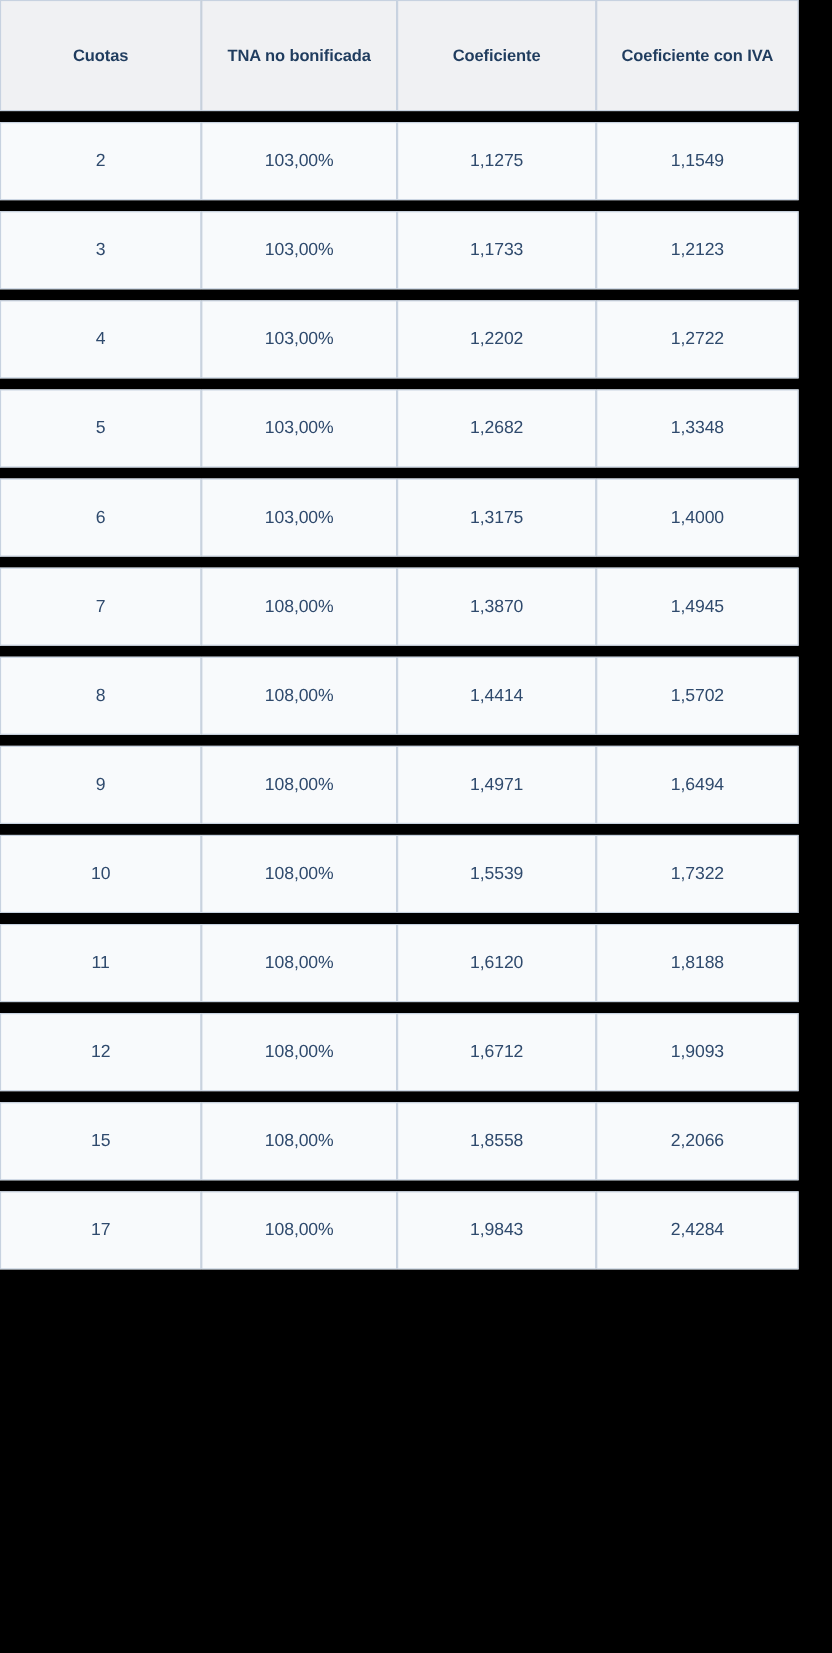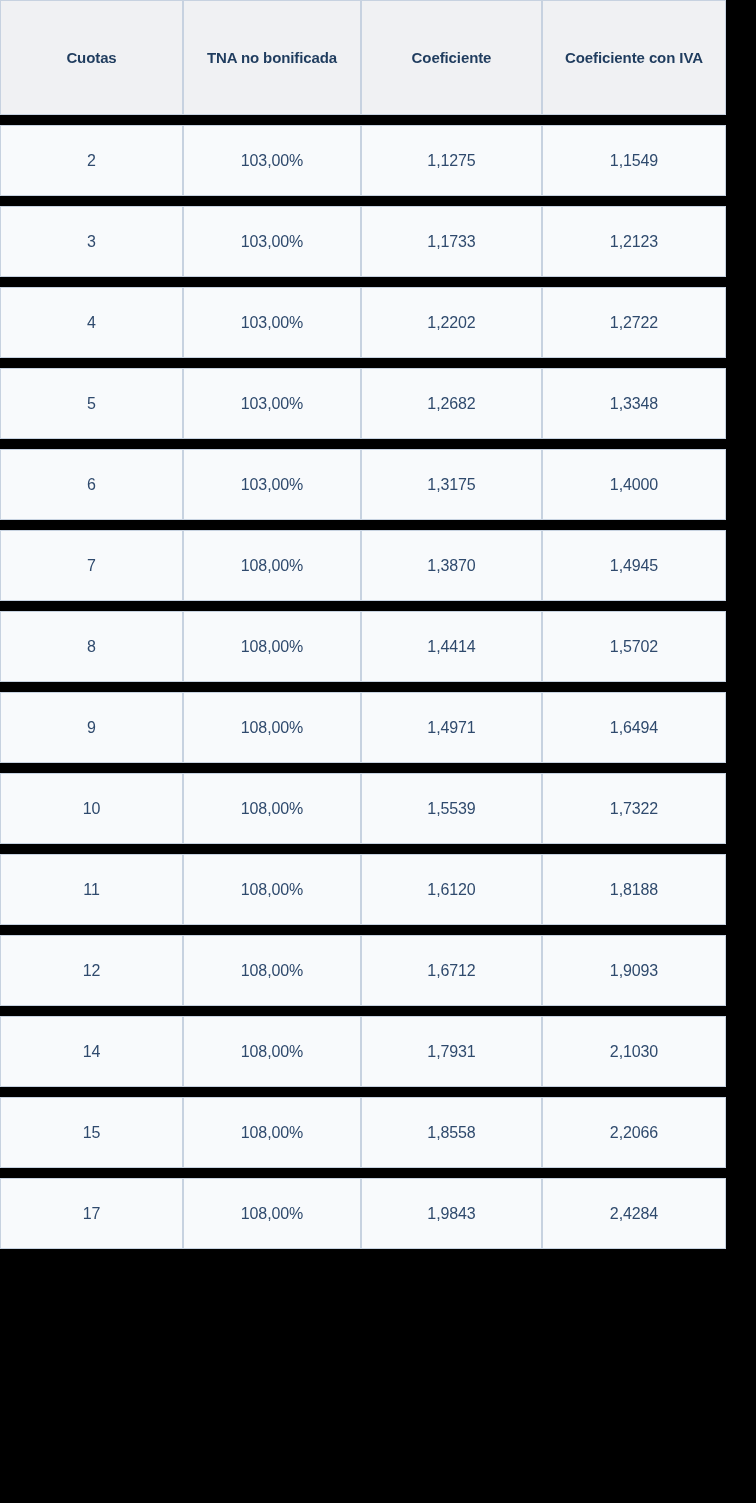--- a/index.html
+++ b/index.html
@@ -25,21 +25,21 @@
   }
   .rate-table tr { height:71px; }
   .rate-table th,
   .rate-table td {
     border:1px solid #c7d2e0;
     text-align:center;
     vertical-align:middle;
     padding:0 4px;
     background:#f8fafc;
   }
-  .rate-table thead tr { height:115px; }
+  .rate-table thead tr { height:101px; }
   .rate-table thead th {
     background:#f0f1f3;
     color:#1f3c5e;
     font-size:15px;
     font-weight:bold;
     letter-spacing:-0.1px;
   }
   .rate-table tbody td {
     color:#2f4a6d;
     font-size:16px;
@@ -133,26 +133,20 @@
           <td>1,6120</td>
           <td>1,8188</td>
         </tr>
         <tr>
           <td>12</td>
           <td>108,00%</td>
           <td>1,6712</td>
           <td>1,9093</td>
         </tr>
         <tr>
-          <td>14</td>
-          <td>108,00%</td>
-          <td>1,7931</td>
-          <td>2,1030</td>
-        </tr>
-        <tr>
           <td>15</td>
           <td>108,00%</td>
           <td>1,8558</td>
           <td>2,2066</td>
         </tr>
         <tr>
           <td>17</td>
           <td>108,00%</td>
           <td>1,9843</td>
           <td>2,4284</td>

